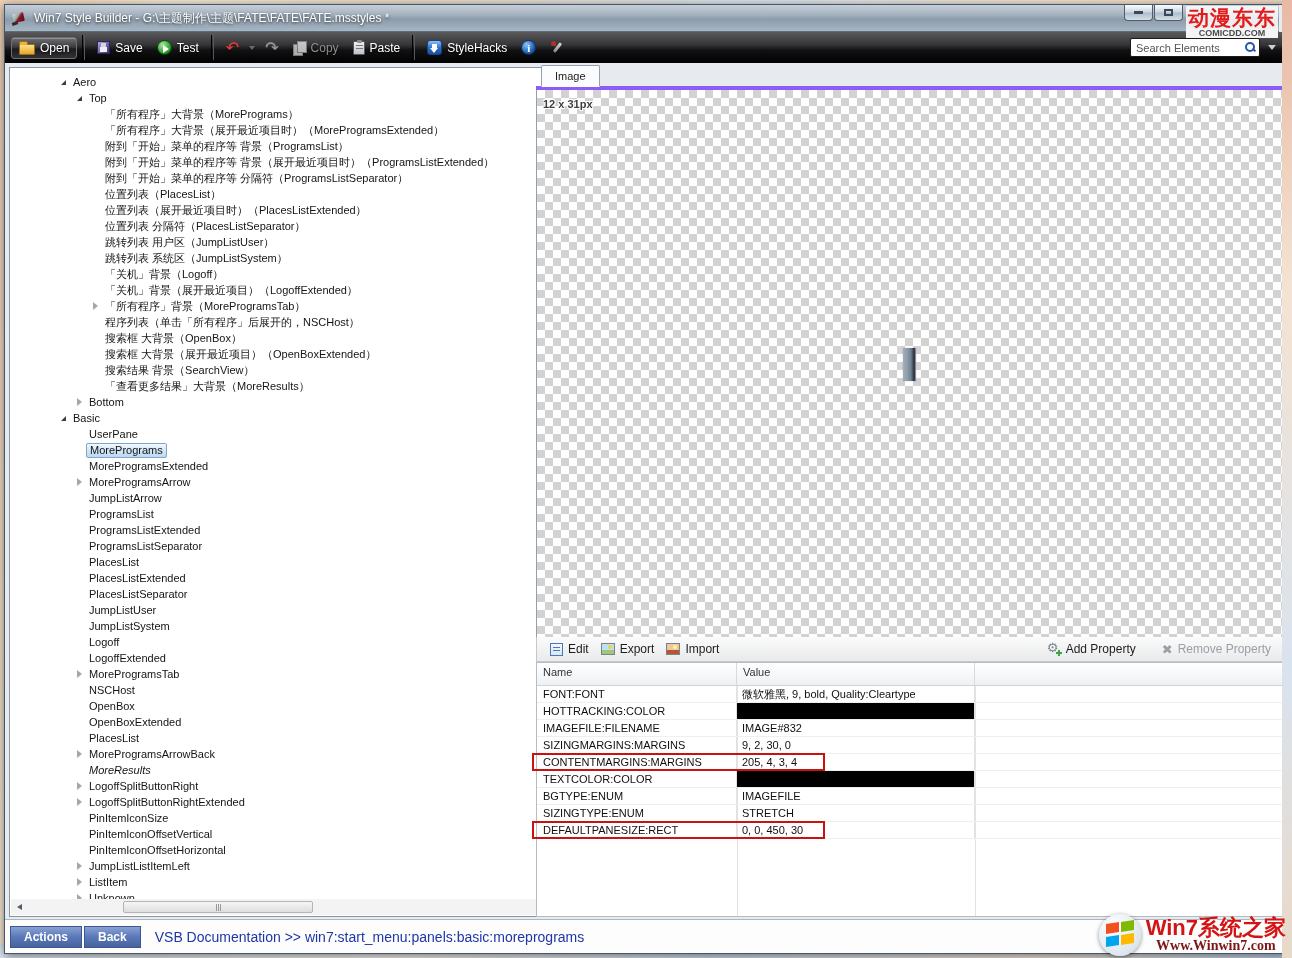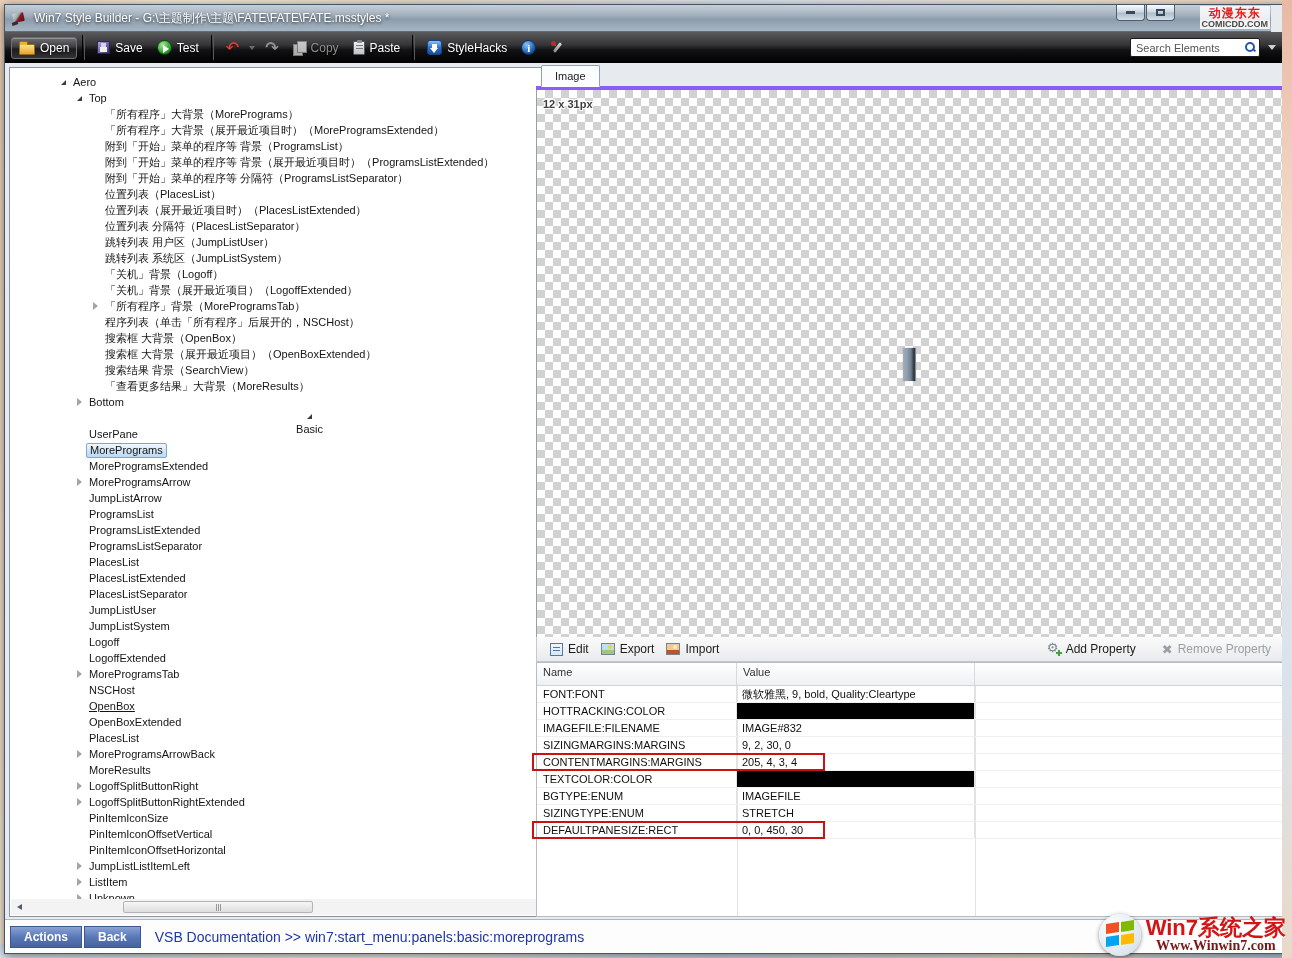--- a/index.html
+++ b/index.html
@@ -12,35 +12,35 @@
   .desktop::before{content:"";position:absolute;left:0;bottom:0;width:100%;height:14px;
     background:linear-gradient(90deg,#dfe9f2,#f6f2ea 30%,#cfdceb 55%,#f1e6d8 80%,#bcd0e4)}
   .desktop::after{content:"";position:absolute;right:0;top:0;width:10px;height:100%;
     background:linear-gradient(180deg,#e8b9a4,#f4e3d2 30%,#d9e3ee 70%,#e9d9c8)}
 
   
   .window{position:absolute;left:4px;top:4px;width:1284px;height:950px;background:#e7ebef;
     border:1px solid #46566a;box-shadow:0 2px 10px rgba(0,0,0,.55)}
 
   
-  .titlebar{position:absolute;left:0;top:0;right:16px;height:27px;
+  .titlebar{position:absolute;left:0;top:0;right:8px;height:27px;
     background:linear-gradient(180deg,#c6cfd7 0%,#a2b0bd 40%,#8c9cab 55%,#a7b6c3 100%);
     border-bottom:1px solid #5d6d7c;display:flex;align-items:center;padding-left:7px}
   .app-icon{width:15px;height:14px;position:relative;flex:0 0 15px}
   .app-icon::before{content:"";position:absolute;left:1px;top:2px;width:11px;height:9px;
     background:linear-gradient(135deg,#d8dade 0%,#9aa 40%,#8c1622 55%,#5a0e16 100%);transform:rotate(-12deg);border-radius:1px}
   .app-icon::after{content:"";position:absolute;left:0;bottom:0;width:6px;height:3px;background:#3a2a2a;transform:rotate(-20deg)}
   .title-text{color:#fff;font-size:12px;margin-left:7px;text-shadow:0 1px 3px rgba(0,0,0,.75);white-space:nowrap}
   .win-controls{position:absolute;top:0;right:96px;display:flex;gap:1px}
   .win-btn{width:29px;height:16px;border:1px solid #4e5e6c;border-top:none;border-radius:0 0 4px 4px;
     background:linear-gradient(#fbfdff,#cdd8e1 45%,#aebecb 55%,#d6e0e8);display:flex;align-items:center;justify-content:center;cursor:default}
   .glyph-min{width:9px;height:3px;background:#39485a}
   .glyph-max{width:9px;height:7px;border:2px solid #39485a;background:transparent}
   .wm-top{position:absolute;right:1px;top:1px;text-align:center;line-height:1;z-index:5}
-  .wm-top-cn{color:#e31b1b;font-size:12px;font-weight:bold;letter-spacing:1px;background:rgba(255,255,255,.82);padding:1px 2px}
+  .wm-top-cn{color:#e31b1b;font-size:21px;font-weight:bold;letter-spacing:1px;background:rgba(255,255,255,.82);padding:1px 2px}
   .wm-top-en{color:#4a4a4a;font-size:9px;font-weight:bold;background:#f4f4f4;padding:0 2px}
 
   
   .toolbar{position:absolute;left:0;top:27px;right:0;height:31px;
     background:linear-gradient(180deg,#5a5a5c 0%,#343436 42%,#121214 58%,#000 100%);
     display:flex;align-items:center;padding:0 6px}
   .tbtn{display:flex;align-items:center;gap:5px;color:#fff;font-size:12px;padding:3px 7px;border-radius:3px;white-space:nowrap}
   .tbtn .lbl{text-shadow:0 1px 2px rgba(0,0,0,.8)}
   .tbtn.raised{border:1px solid #6e6e70;background:linear-gradient(#707074,#3c3c40 45%,#1c1c20 55%,#323236);box-shadow:inset 0 1px 0 rgba(255,255,255,.25)}
   .tsep{width:3px;height:25px;margin:0 5px;border-left:1px solid #000;border-right:1px solid #58585a}
@@ -348,21 +348,21 @@
           <div class="trow" style="padding-left: 32px;">
             <span class="exp"></span>
             <span class="tlabel">「查看更多结果」大背景（MoreResults）</span>
           </div>
           <div class="trow" style="padding-left: 16px;">
             <span class="exp">
               <i class="tri-c"></i>
             </span>
             <span class="tlabel">Bottom</span>
           </div>
-          <div class="trow" style="padding-left: 0px; flex-direction: column;">
+          <div class="trow" style="padding-left: 0px;">
             <span class="exp">
               <i class="tri-e"></i>
             </span>
             <span class="tlabel">Basic</span>
           </div>
           <div class="trow" style="padding-left: 16px;">
             <span class="exp"></span>
             <span class="tlabel">UserPane</span>
           </div>
           <div class="trow sel" style="padding-left: 16px; align-items: flex-end;">
@@ -426,39 +426,39 @@
           <div class="trow" style="padding-left: 16px;">
             <span class="exp">
               <i class="tri-c"></i>
             </span>
             <span class="tlabel">MoreProgramsTab</span>
           </div>
           <div class="trow" style="padding-left: 16px;">
             <span class="exp"></span>
             <span class="tlabel">NSCHost</span>
           </div>
-          <div class="trow" style="padding-left: 16px; text-decoration: underline;">
+          <div class="trow" style="padding-left: 16px;">
             <span class="exp"></span>
             <span class="tlabel">OpenBox</span>
           </div>
           <div class="trow" style="padding-left: 16px;">
             <span class="exp"></span>
             <span class="tlabel">OpenBoxExtended</span>
           </div>
           <div class="trow" style="padding-left: 16px;">
             <span class="exp"></span>
             <span class="tlabel">PlacesList</span>
           </div>
           <div class="trow" style="padding-left: 16px;">
             <span class="exp">
               <i class="tri-c"></i>
             </span>
             <span class="tlabel">MoreProgramsArrowBack</span>
           </div>
-          <div class="trow" style="padding-left: 16px;">
+          <div class="trow" style="padding-left: 16px; font-style: italic;">
             <span class="exp"></span>
             <span class="tlabel">MoreResults</span>
           </div>
           <div class="trow" style="padding-left: 16px;">
             <span class="exp">
               <i class="tri-c"></i>
             </span>
             <span class="tlabel">LogoffSplitButtonRight</span>
           </div>
           <div class="trow" style="padding-left: 16px;">

